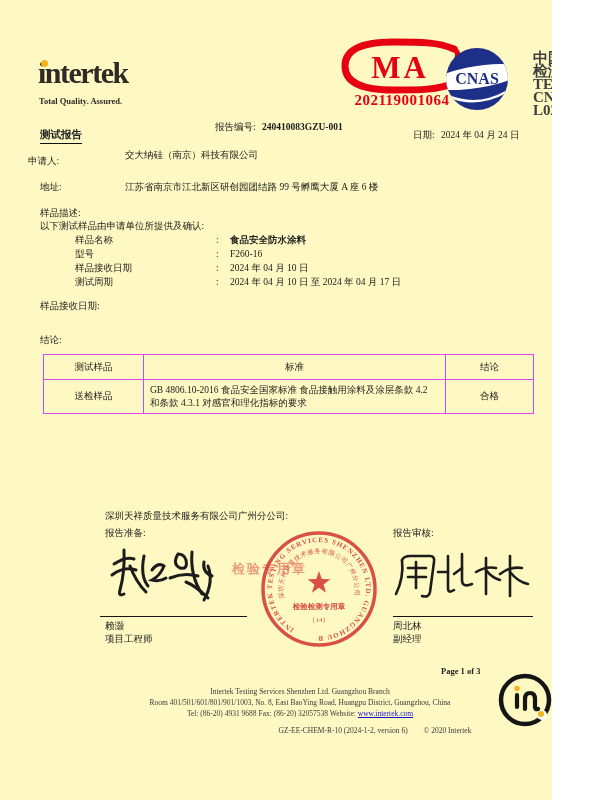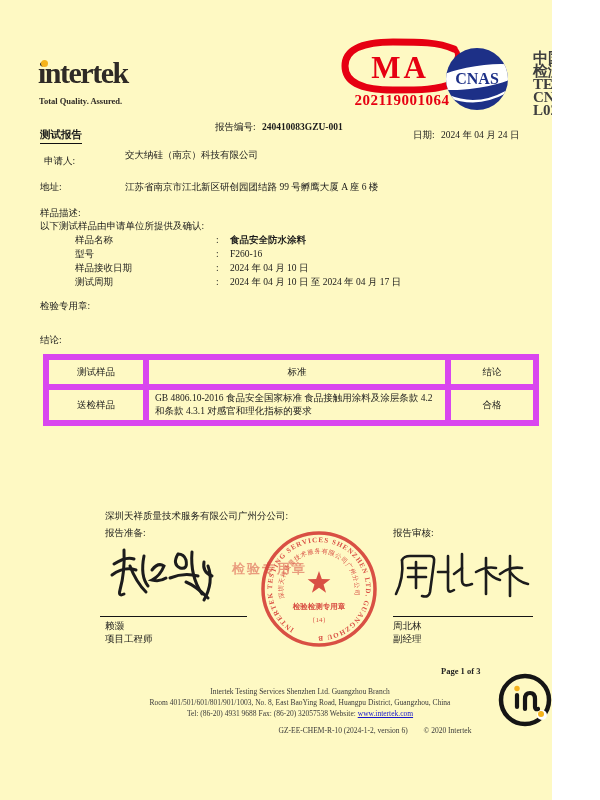--- a/index.html
+++ b/index.html
@@ -9,21 +9,21 @@
   .b{font-weight:bold;}
   .sz{font-size:9.5px;line-height:13px;}
   .brand-word{font-size:30px;font-weight:bold;letter-spacing:-1.5px;color:#2e2a26;}
   .brand-dot{width:7px;height:7px;border-radius:50%;background:#f5b31b;}
   .tagline{font-size:8.5px;font-weight:bold;color:#2e2a26;}
   .cma-num{width:132px;text-align:center;font-size:15px;font-weight:bold;color:#e60012;letter-spacing:0.5px;}
   .accred{font-size:15px;font-weight:bold;color:#3f3f3f;line-height:13px;}
   .title{font-size:10.5px;font-weight:bold;border-bottom:1.5px solid #111;padding-bottom:1px;}
   .note{color:#1a1a1a;}
   table.concl{border-collapse:collapse;width:490px;table-layout:fixed;font-size:9.5px;}
-  table.concl th,table.concl td{border:6px solid #d946ef;padding:2px 6px;font-weight:normal;}
+  table.concl th,table.concl td{border:1px solid #d946ef;padding:2px 6px;font-weight:normal;}
   table.concl th{height:20px;text-align:center;}
   td.c{text-align:center;}
   .sigline{border-top:1.5px solid #151515;}
   .stamp-overlay{font-size:13px;font-weight:bold;color:#d6423a;opacity:0.5;letter-spacing:2px;}
   .footer-center{width:600px;text-align:center;font-size:7.5px;color:#3a3a3a;line-height:11px;}
   .doc-line{width:600px;box-sizing:border-box;padding-left:150px;text-align:center;font-size:7.5px;color:#3a3a3a;}
   .pagecount{font-size:8.5px;font-weight:bold;color:#222;}
   a.site{color:#1414cc;text-decoration:underline;}
   .stampsvg{opacity:0.92;}
 </style>
@@ -70,21 +70,21 @@
   <span class="abs title" style="left:40px;top:128px;">测试报告</span>
   <div class="abs sz" style="left:215px;top:121px;">
     <span>报告编号:</span>
     <span class="b" style="margin-left:4px;">240410083GZU-001</span>
   </div>
   <div class="abs sz" style="left:413px;top:129px;">
     <span>日期:</span>
     <span style="margin-left:4px;">2024 年 04 月 24 日</span>
   </div>
 
-  <span class="abs sz" style="left:44px;top:155px;">申请人:</span>
+  <span class="abs sz" style="left:28px;top:155px;">申请人:</span>
   <span class="abs sz" style="left:125px;top:149px;">交大纳硅（南京）科技有限公司</span>
   <span class="abs sz" style="left:40px;top:181px;">地址:</span>
   <span class="abs sz" style="left:125px;top:181px;">江苏省南京市江北新区研创园团结路 99 号孵鹰大厦 A 座 6 楼</span>
 
   <span class="abs sz" style="left:40px;top:207px;">样品描述:</span>
   <span class="abs sz" style="left:40px;top:220px;">以下测试样品由申请单位所提供及确认:</span>
 
   <span class="abs sz" style="left:75px;top:234px;">样品名称</span>
   <span class="abs sz" style="left:216px;top:234px;">:</span>
   <span class="abs sz b" style="left:230px;top:234px;">食品安全防水涂料</span>
@@ -94,21 +94,21 @@
   <span class="abs sz" style="left:230px;top:248px;">F260-16</span>
 
   <span class="abs sz" style="left:75px;top:262px;">样品接收日期</span>
   <span class="abs sz" style="left:216px;top:262px;">:</span>
   <span class="abs sz" style="left:230px;top:262px;">2024 年 04 月 10 日</span>
 
   <span class="abs sz" style="left:75px;top:276px;">测试周期</span>
   <span class="abs sz" style="left:216px;top:276px;">:</span>
   <span class="abs sz" style="left:230px;top:276px;">2024 年 04 月 10 日 至 2024 年 04 月 17 日</span>
 
-  <span class="abs sz" style="left:40px;top:300px;">检验专用章:</span>
+  <span class="abs sz" style="left:40px;top:300px;">样品接收日期:</span>
 
   <span class="abs sz" style="left:40px;top:334px;">结论:</span>
 
   <table class="concl abs" style="left:43px;top:354px;">
     <colgroup>
         <col style="width:100px">
         <col style="width:302px">
         <col style="width:88px">
       </colgroup>
     <tbody>

